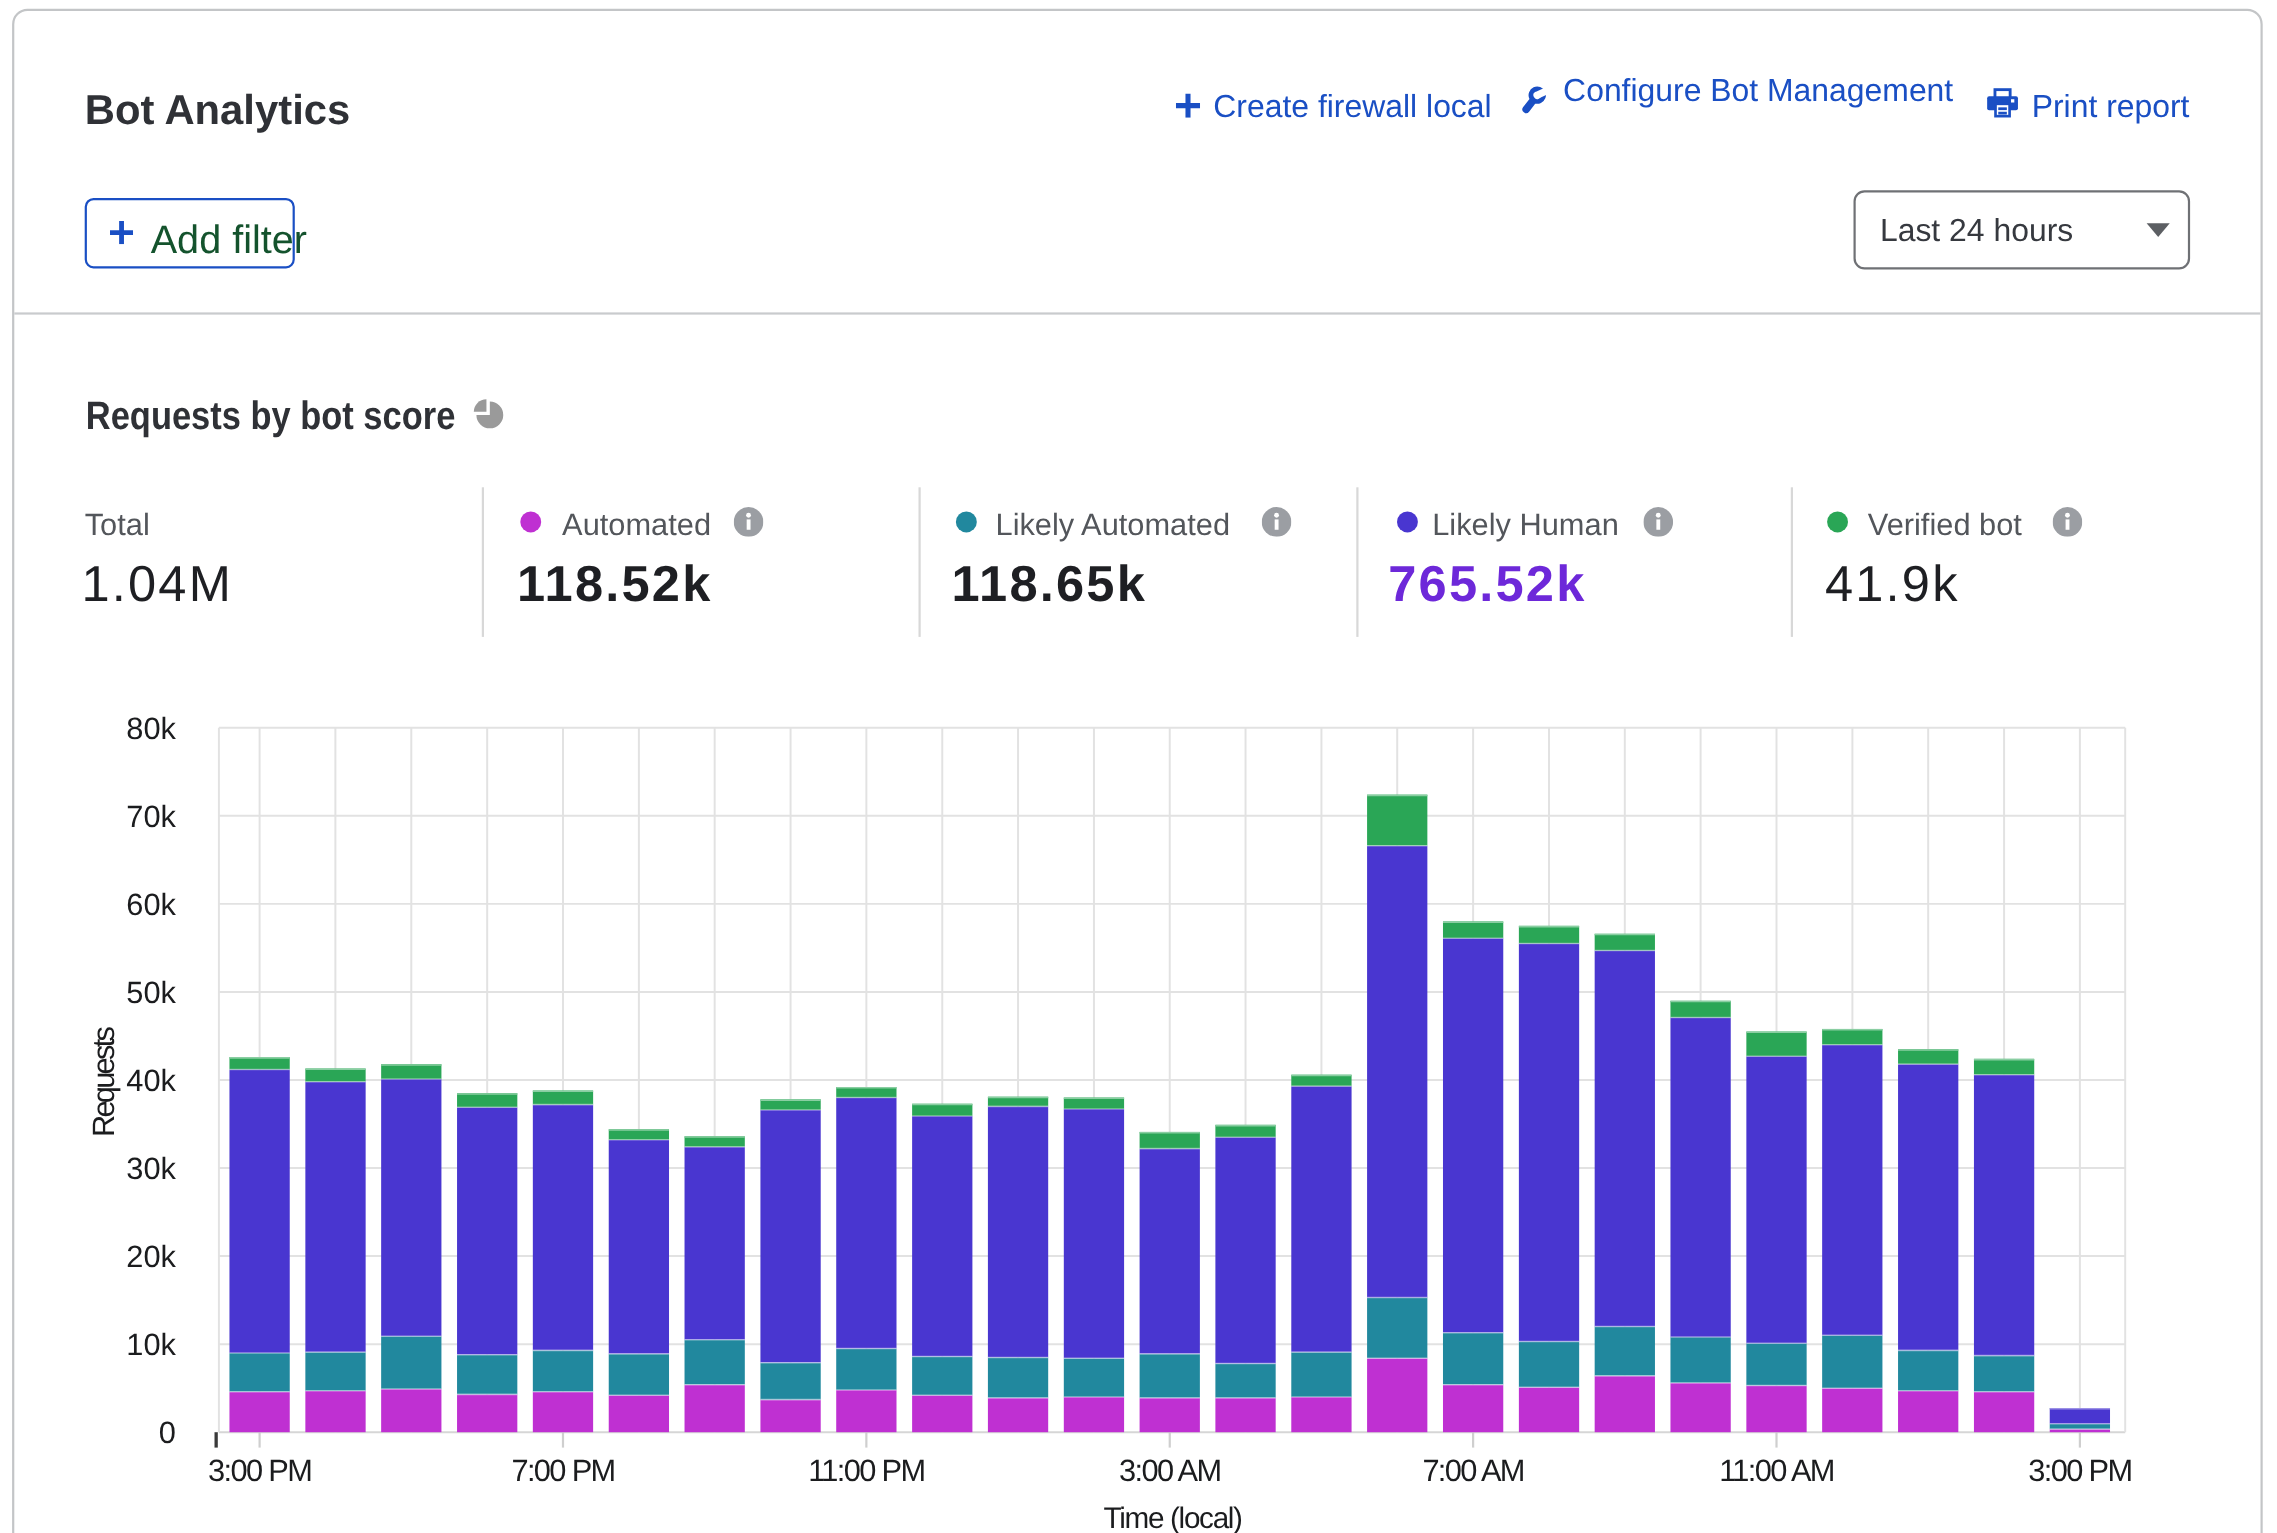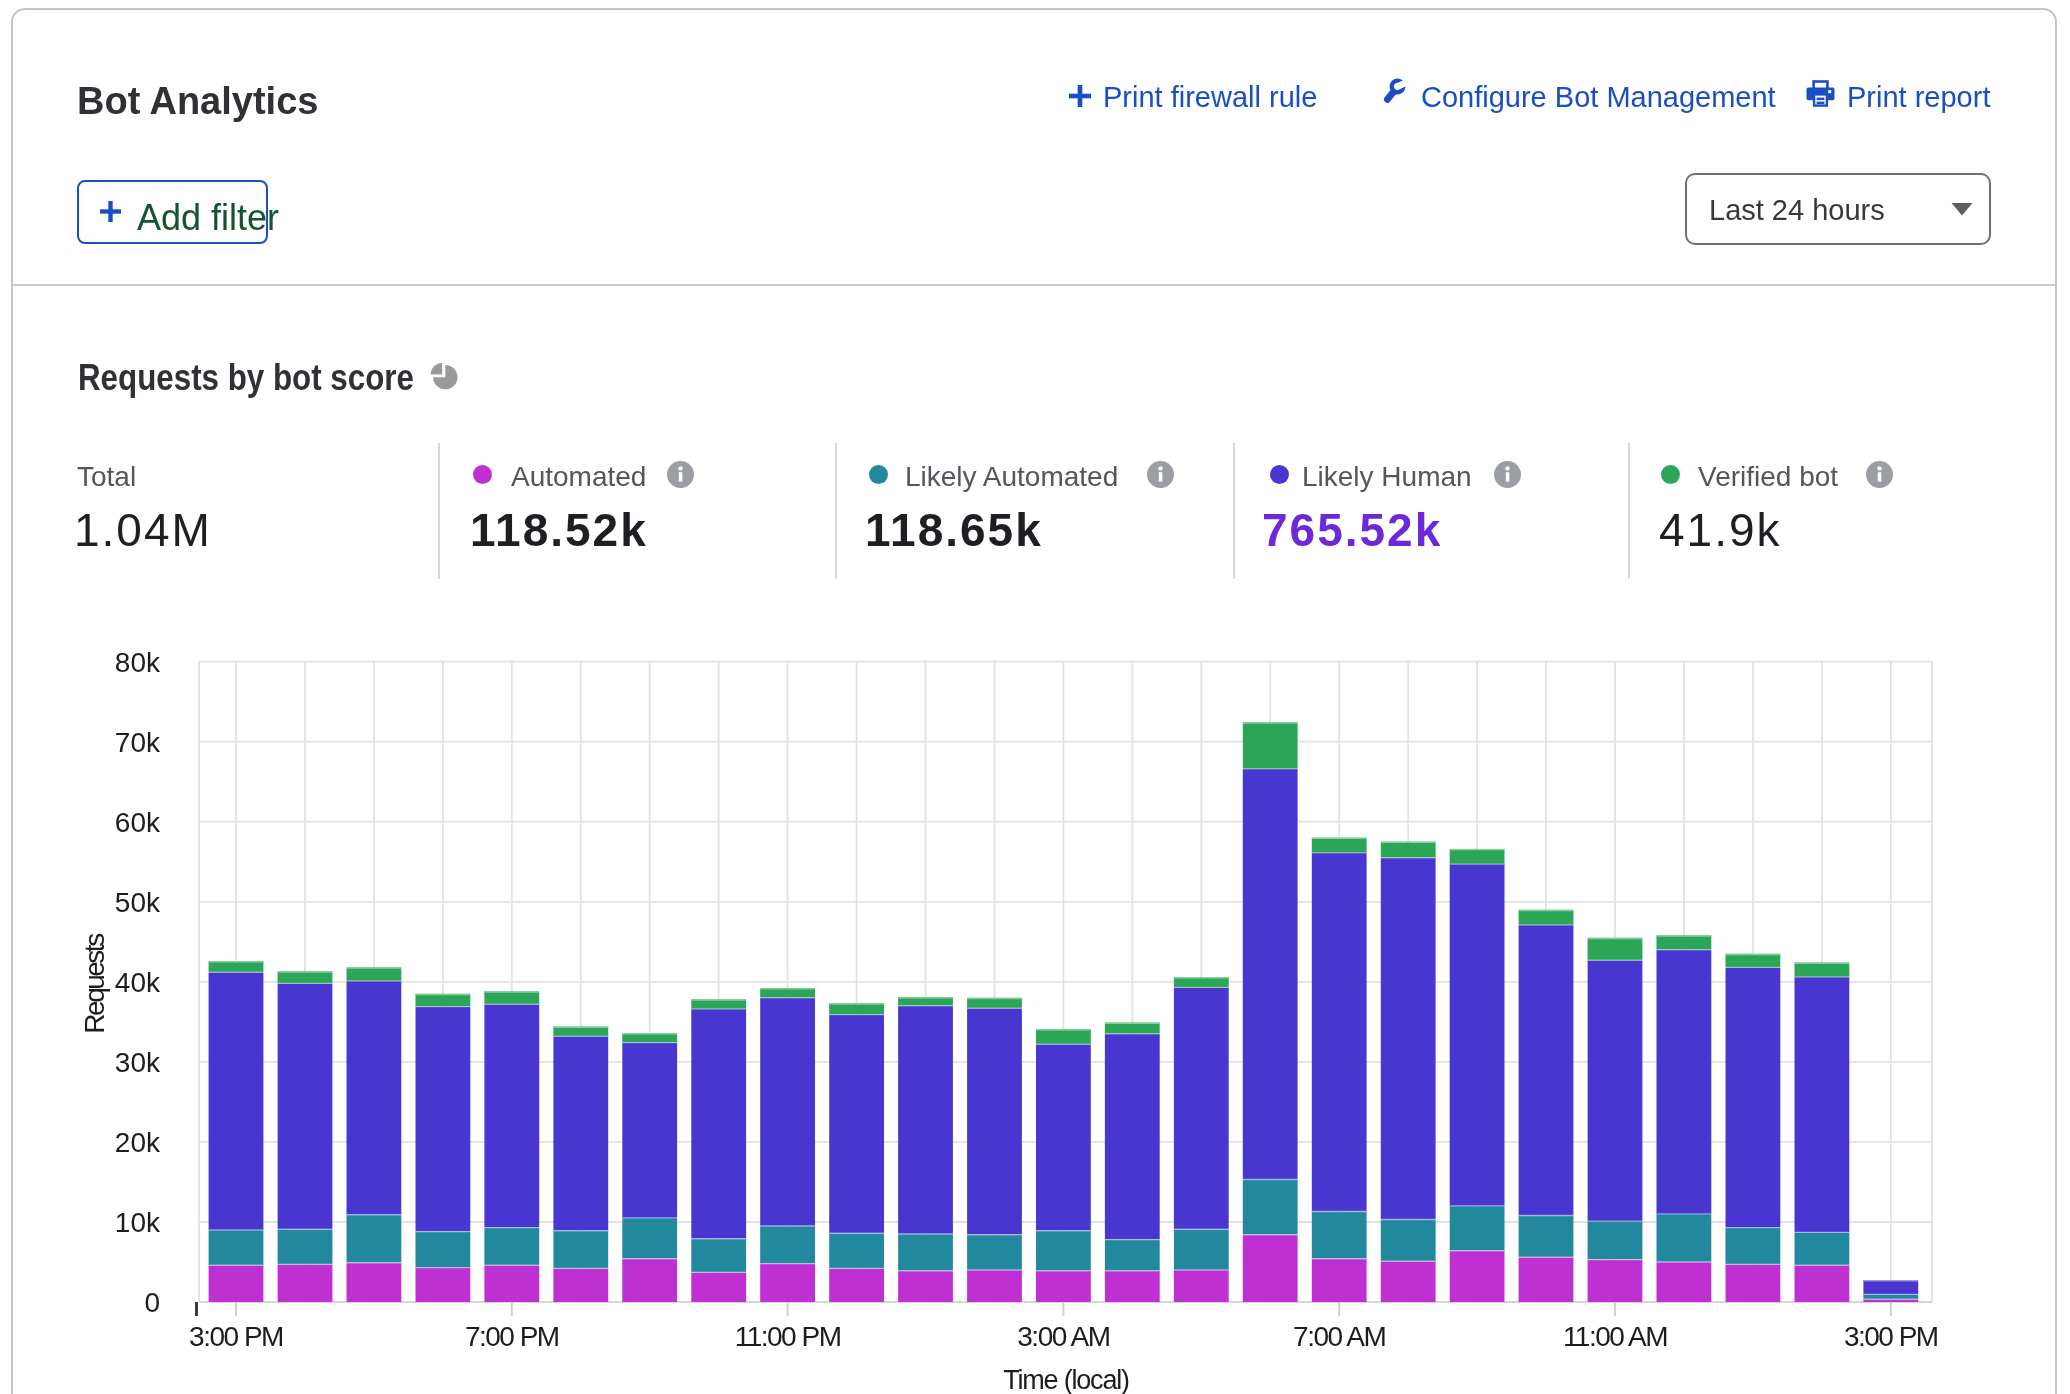--- a/index.html
+++ b/index.html
@@ -8,32 +8,32 @@
 <body>
 <div class="abs" style="left:11px;top:8px;width:2046px;height:1500px;border:2px solid #c3c5c7;border-radius:14px;background:#fff"></div>
 <div class="abs" style="left:13px;top:284px;width:2042px;height:2px;background:#c9cbcd"></div>
 
 <div class="abs" style="left:77px;top:80px;font-size:38px;font-weight:700;color:#2f3136">Bot Analytics</div>
 
 <svg style="position:absolute;left:1069px;top:85px" width="22" height="22" viewBox="0 0 22 22">
     <line x1="11.0" y1="0" x2="11.0" y2="22" stroke="#1a4fc4" stroke-width="4.6"></line>
     <line x1="0" y1="11.0" x2="22" y2="11.0" stroke="#1a4fc4" stroke-width="4.6"></line>
   </svg>
-<div class="abs" style="left:1103px;top:81px;font-size:29px;color:#1a4fc4">Print firewall rule</div>
+<div class="abs" style="left:1103px;top:81px;font-size:29px;color:#1a4fc4">Create firewall local</div>
 <svg style="position:absolute;left:1381px;top:77px" width="32" height="32" viewBox="0 0 32 32">
     <g transform="rotate(65 16.5 9.5)">
       <circle cx="16.5" cy="9.5" r="7.9" fill="#1a4fc4"></circle>
       <circle cx="16.5" cy="9.5" r="3.5" fill="#fff"></circle>
       <rect x="13.2" y="-0.6" width="6.6" height="8.7" fill="#fff"></rect>
     </g>
     <g transform="rotate(38 16.5 9.5)">
       <rect x="13.1" y="13.5" width="6.8" height="15.8" rx="3.4" fill="#1a4fc4"></rect>
     </g>
   </svg>
-<div class="abs" style="left:1421px;top:81px;font-size:29px;color:#1a4fc4">Configure Bot Management</div>
+<div class="abs" style="left:1421px;top:67px;font-size:29px;color:#1a4fc4">Configure Bot Management</div>
 <svg style="position:absolute;left:1806px;top:80px" width="29" height="28" viewBox="0 0 29 28">
     <rect x="7.6" y="1.5" width="13.8" height="8" fill="none" stroke="#1a4fc4" stroke-width="2.6"></rect>
     <rect x="0.5" y="7.6" width="28" height="12.6" rx="1.8" fill="#1a4fc4"></rect>
     <rect x="22.2" y="10.2" width="3" height="3" fill="#fff"></rect>
     <rect x="8.1" y="14.4" width="12.8" height="11.2" fill="#fff" stroke="#1a4fc4" stroke-width="2.4"></rect>
     <rect x="10.6" y="17.6" width="7.8" height="2.5" fill="#1a4fc4"></rect>
     <rect x="10.6" y="21.6" width="7.8" height="2.5" fill="#1a4fc4"></rect>
   </svg>
 <div class="abs" style="left:1847px;top:81px;font-size:29px;color:#1a4fc4">Print report</div>
 

